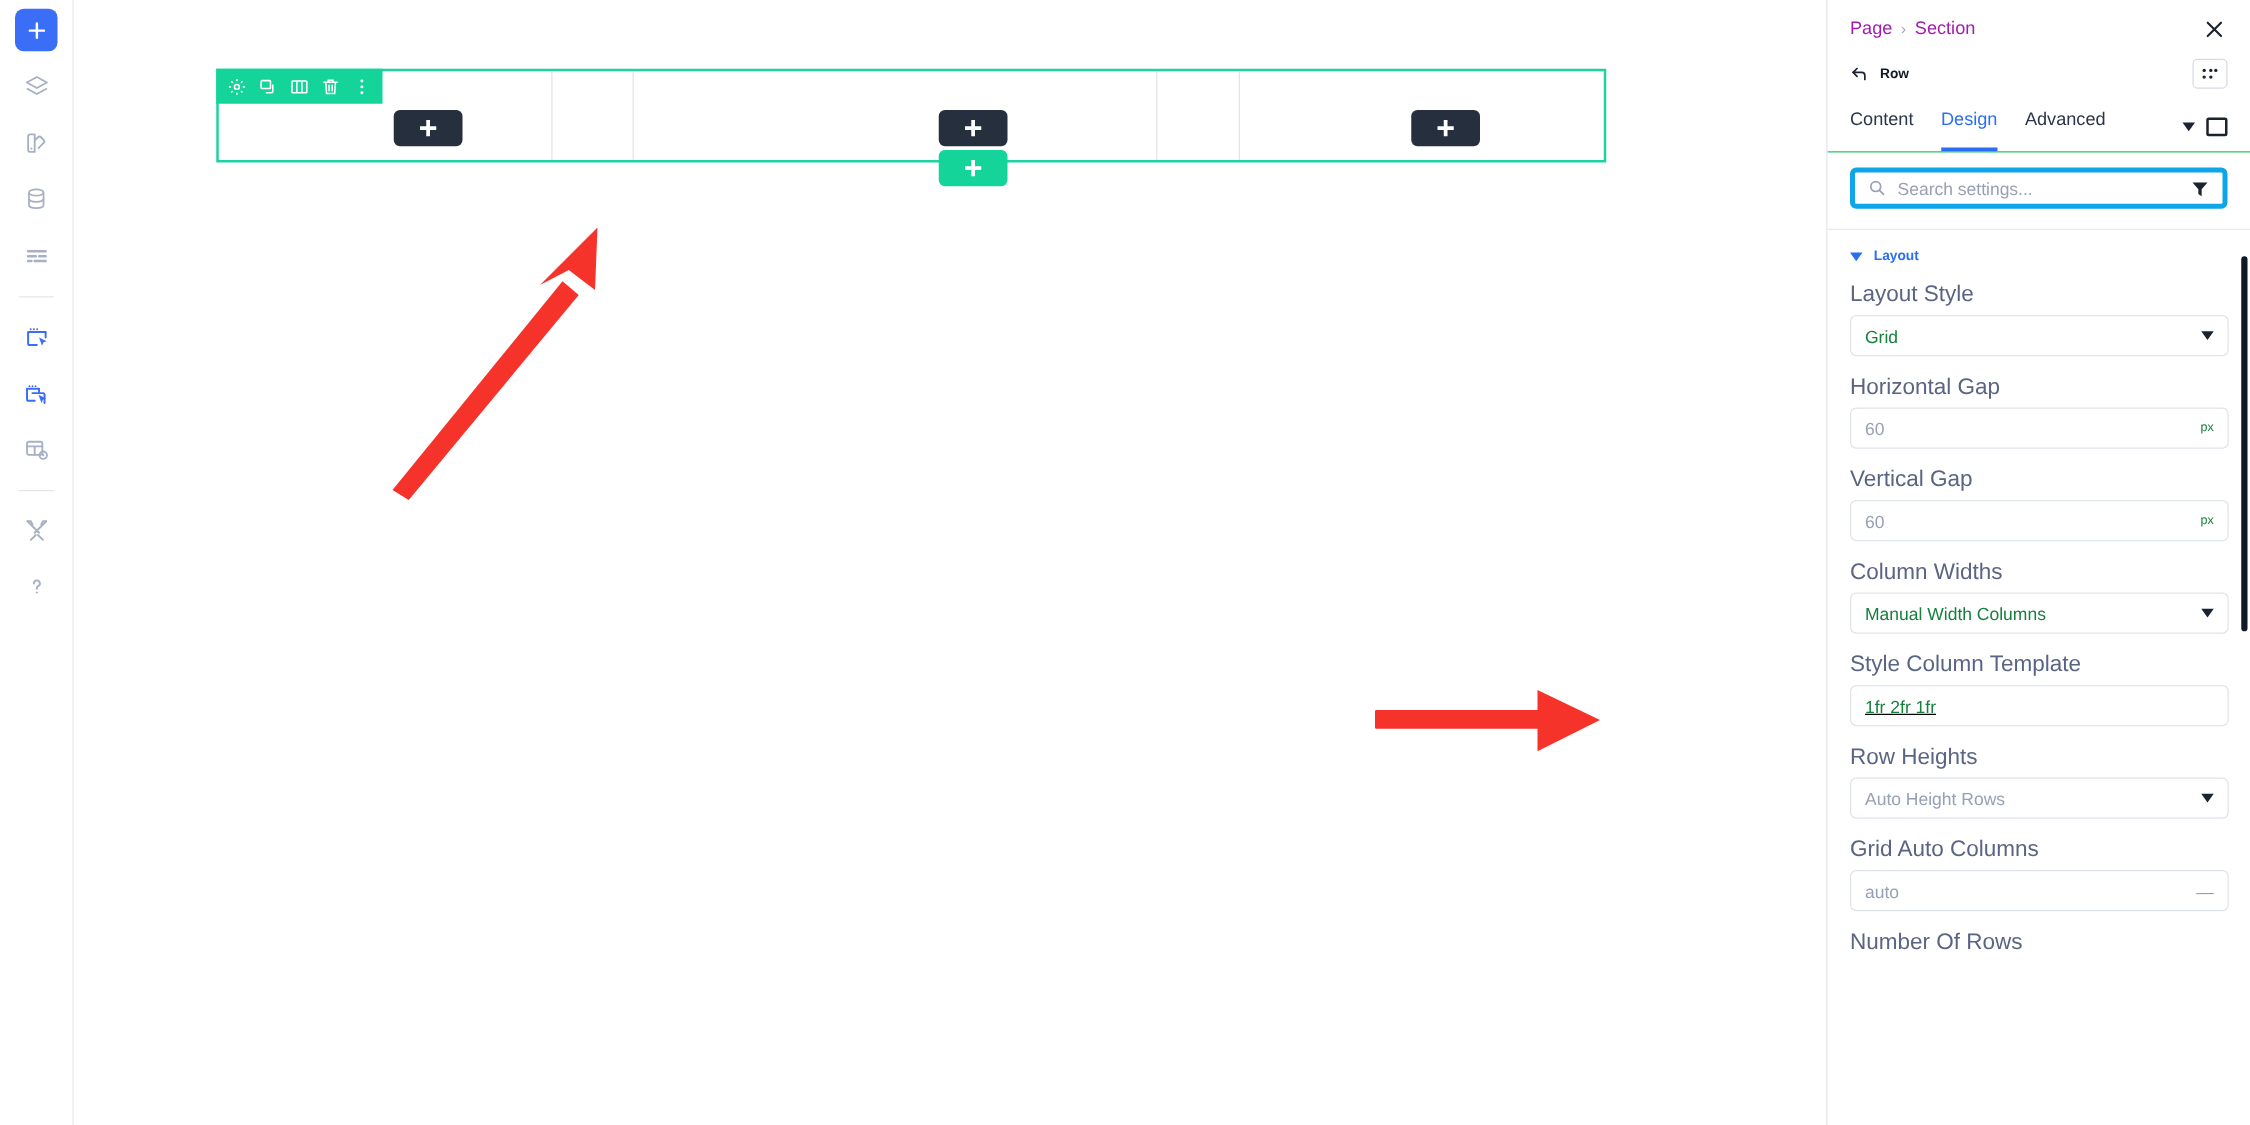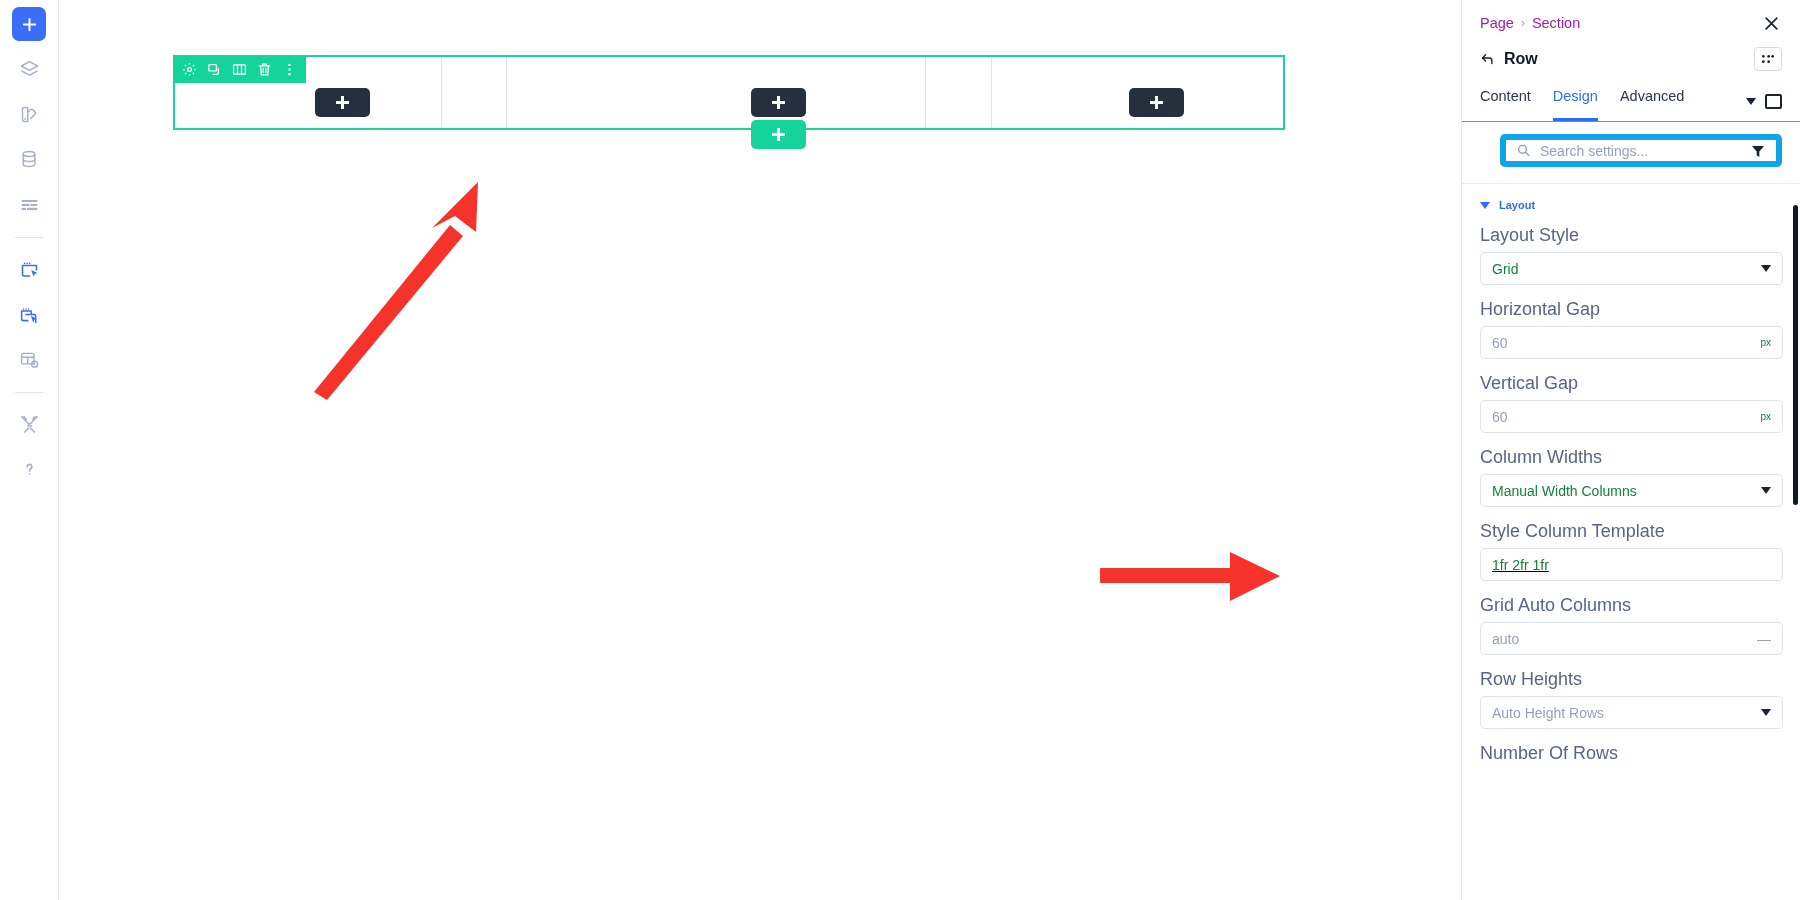--- a/index.html
+++ b/index.html
@@ -126,21 +126,21 @@
     margin-left: auto; width: 22px; height: 22px;
     display: flex; align-items: center; justify-content: center;
     cursor: pointer; color: #1b2230;
   }
   .title-row {
     display: flex; align-items: center;
     height: 34px; margin-top: 6px;
   }
   .back-arrow { color: #1b2230; margin-right: 9px; display: flex; }
   .elem-title {
-    font-size: 16px; font-weight: bold; color: #111826;
+    font-size: 11px; font-weight: bold; color: #111826;
   }
   .dot-box {
     margin-left: auto;
     width: 28px; height: 24px;
     border: 1px solid #d6dae3; border-radius: 4px;
     display: flex; align-items: center; justify-content: center;
     cursor: pointer;
   }
 
   .tabs-row {
@@ -168,24 +168,23 @@
   }
   .sq-outline {
     width: 17px; height: 15px;
     border: 2.5px solid #1b2230; border-radius: 2px;
     cursor: pointer;
   }
 
   .search-wrap { padding: 12px 18px 0 18px; }
   .search-box {
     height: 33px;
-    border: 6px solid #0ea5e9; border-radius: 5px;
+    border: 4px solid #0ea5e9; border-radius: 5px;
     display: flex; align-items: center;
     padding: 0 10px;
-    margin-left: 20px;
   }
   .search-box input {
     border: none; outline: none; flex: 1;
     font-size: 14px; color: #5a6583;
     font-family: "Liberation Sans", sans-serif;
     background: transparent;
   }
   .search-box input::placeholder { color: #97a0b4; }
   .mag { color: #97a0b4; margin-right: 7px; display: flex; }
   .funnel { color: #1b2230; display: flex; cursor: pointer; }
@@ -523,36 +522,36 @@
       </div>
 
       <div class="field">
         <div class="field-label">Style Column Template</div>
         <div class="control input-active">
           <span class="val">1fr 2fr 1fr</span>
         </div>
       </div>
 
       <div class="field">
+        <div class="field-label">Row Heights</div>
+        <div class="control">
+          <span class="val ph">Auto Height Rows</span>
+          <span class="sel-caret"></span>
+        </div>
+      </div>
+
+      <div class="field">
         <div class="field-label">Grid Auto Columns</div>
         <div class="control">
           <span class="val ph">auto</span>
           <span class="dash">—</span>
         </div>
       </div>
 
       <div class="field">
-        <div class="field-label">Row Heights</div>
-        <div class="control">
-          <span class="val ph">Auto Height Rows</span>
-          <span class="sel-caret"></span>
-        </div>
-      </div>
-
-      <div class="field">
         <div class="field-label">Number Of Rows</div>
       </div>
     </div>
 
     <div id="panel-scroll"></div>
   </div>
 
 </div>
 
 </body></html>

